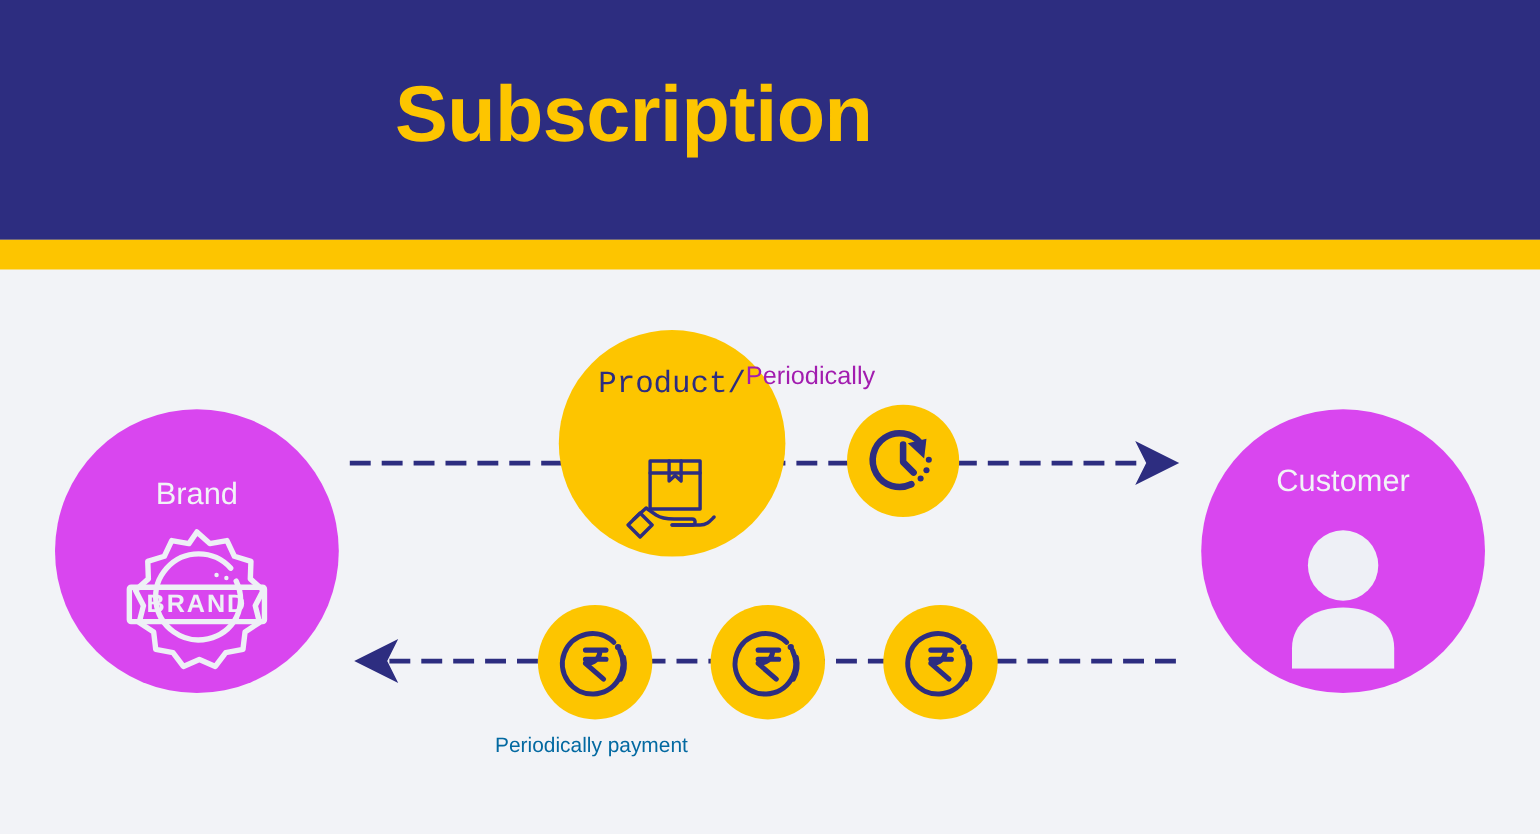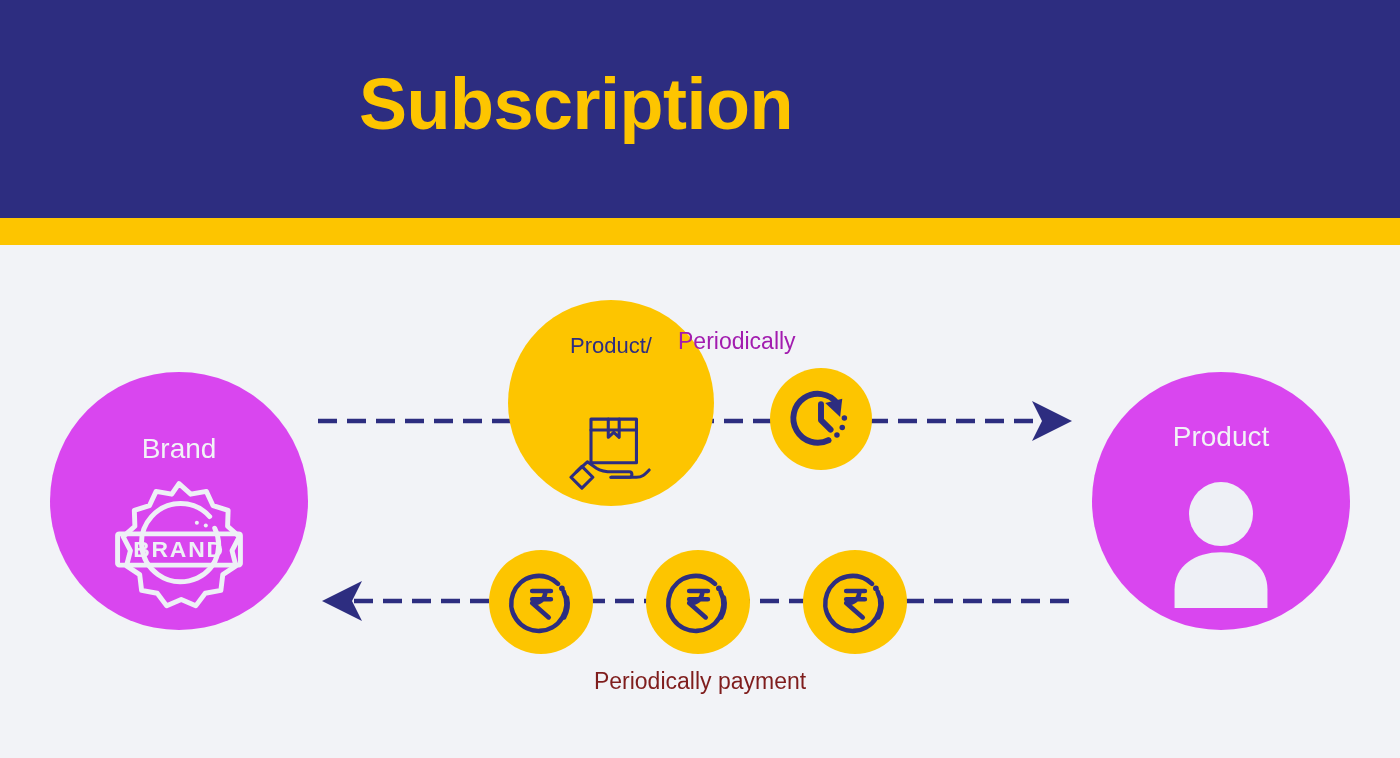--- a/index.html
+++ b/index.html
@@ -66,21 +66,21 @@
   #brand-label { top: 60px; font-size: 28px; }
   #brand-badge-icon {
     position: absolute;
     left: 50%; top: 106px;
     transform: translateX(-50%);
     width: 134px; height: 134px;
   }
 
   
   #product-circle { left: 508px; top: 300px; width: 206px; height: 206px; }
-  #product-label { top: 33px; font-size: 22px; }
+  #product-label { top: 33px; font-size: 28px; font-family: Liberation Mono, monospace; }
   #product-box-icon {
     position: absolute;
     left: 50%; top: 110px;
     transform: translateX(-50%);
     width: 92px; height: 80px;
   }
 
   
   #clock-circle { left: 770px; top: 368px; width: 102px; height: 102px; }
   #clock-icon {
@@ -116,23 +116,23 @@
   .coin-icon {
     position: absolute;
     left: 50%; top: 50%;
     transform: translate(-50%, -50%);
     width: 66px; height: 66px;
   }
   #payment-label {
     position: absolute;
     left: 450px; top: 668px;
     width: 500px;
-    text-align: center;
-    font-size: 23px;
-    color: #7f1d1d;
+    text-align: left;
+    font-size: 19px;
+    color: #0369a1;
   }
 
   
   #wires {
     position: absolute;
     left: 0; top: 0;
     width: 1400px; height: 758px;
     pointer-events: none;
   }
 </style>
@@ -220,21 +220,21 @@
       <g fill="#2d2d80">
         <circle cx="54" cy="31" r="2.6"></circle>
         <circle cx="52" cy="40" r="2.6"></circle>
         <circle cx="47" cy="47" r="2.6"></circle>
         <circle cx="39" cy="52" r="2.6"></circle>
       </g>
     </svg>
   </div>
 
   <div id="customer-circle" class="circle circle-navy">
-    <div id="customer-label" class="node-label label-on-navy">Product</div>
+    <div id="customer-label" class="node-label label-on-navy">Customer</div>
     <svg id="customer-person-icon" viewBox="0 0 100 124" xmlns="http://www.w3.org/2000/svg">
       <circle cx="50" cy="33" r="31" fill="#eef0f6"></circle>
       <path d="M5 124 L5 106 C5 83 25 70 50 70 C75 70 95 83 95 106 L95 124 Z" fill="#eef0f6"></path>
     </svg>
   </div>
 
   <div id="coin-1" class="circle circle-yellow coin-circle">
     <svg class="coin-icon" viewBox="0 0 60 60" xmlns="http://www.w3.org/2000/svg">
       <g fill="none" stroke="#2d2d80" stroke-width="4.2" stroke-linecap="round" stroke-linejoin="round">
         <path d="M45.5 13.5 A25 25 0 1 0 50.5 20.5"></path>

